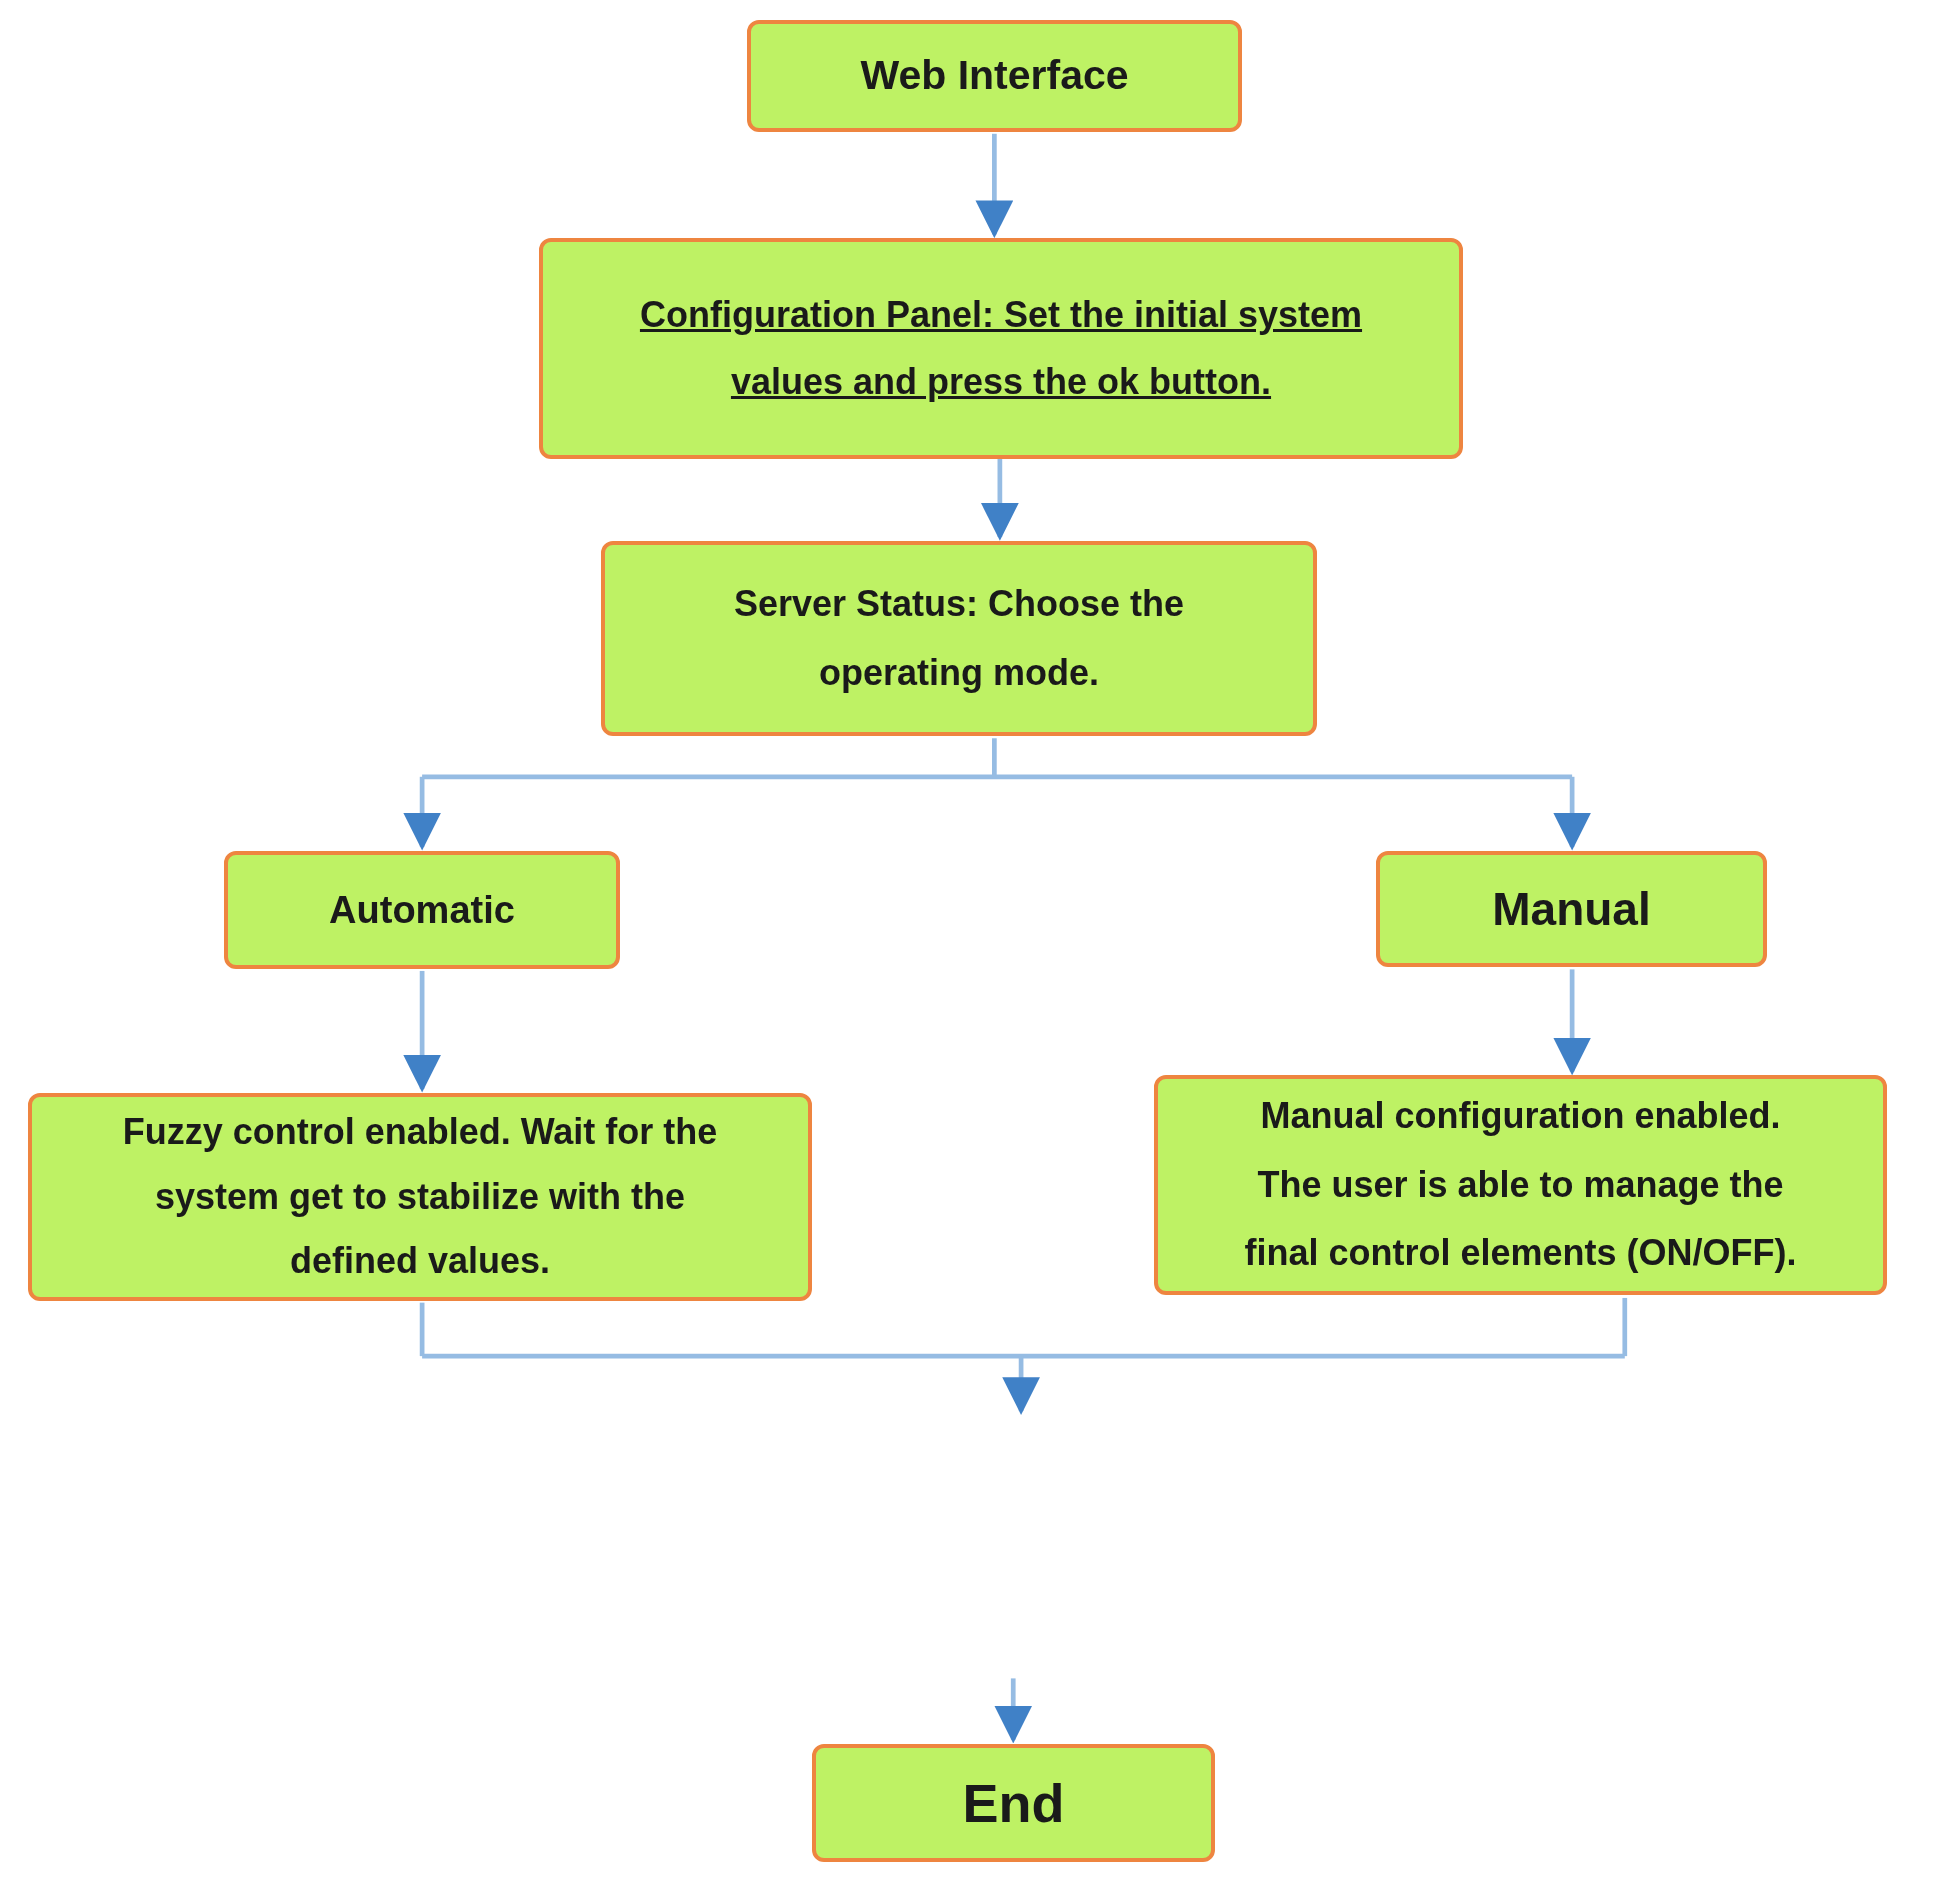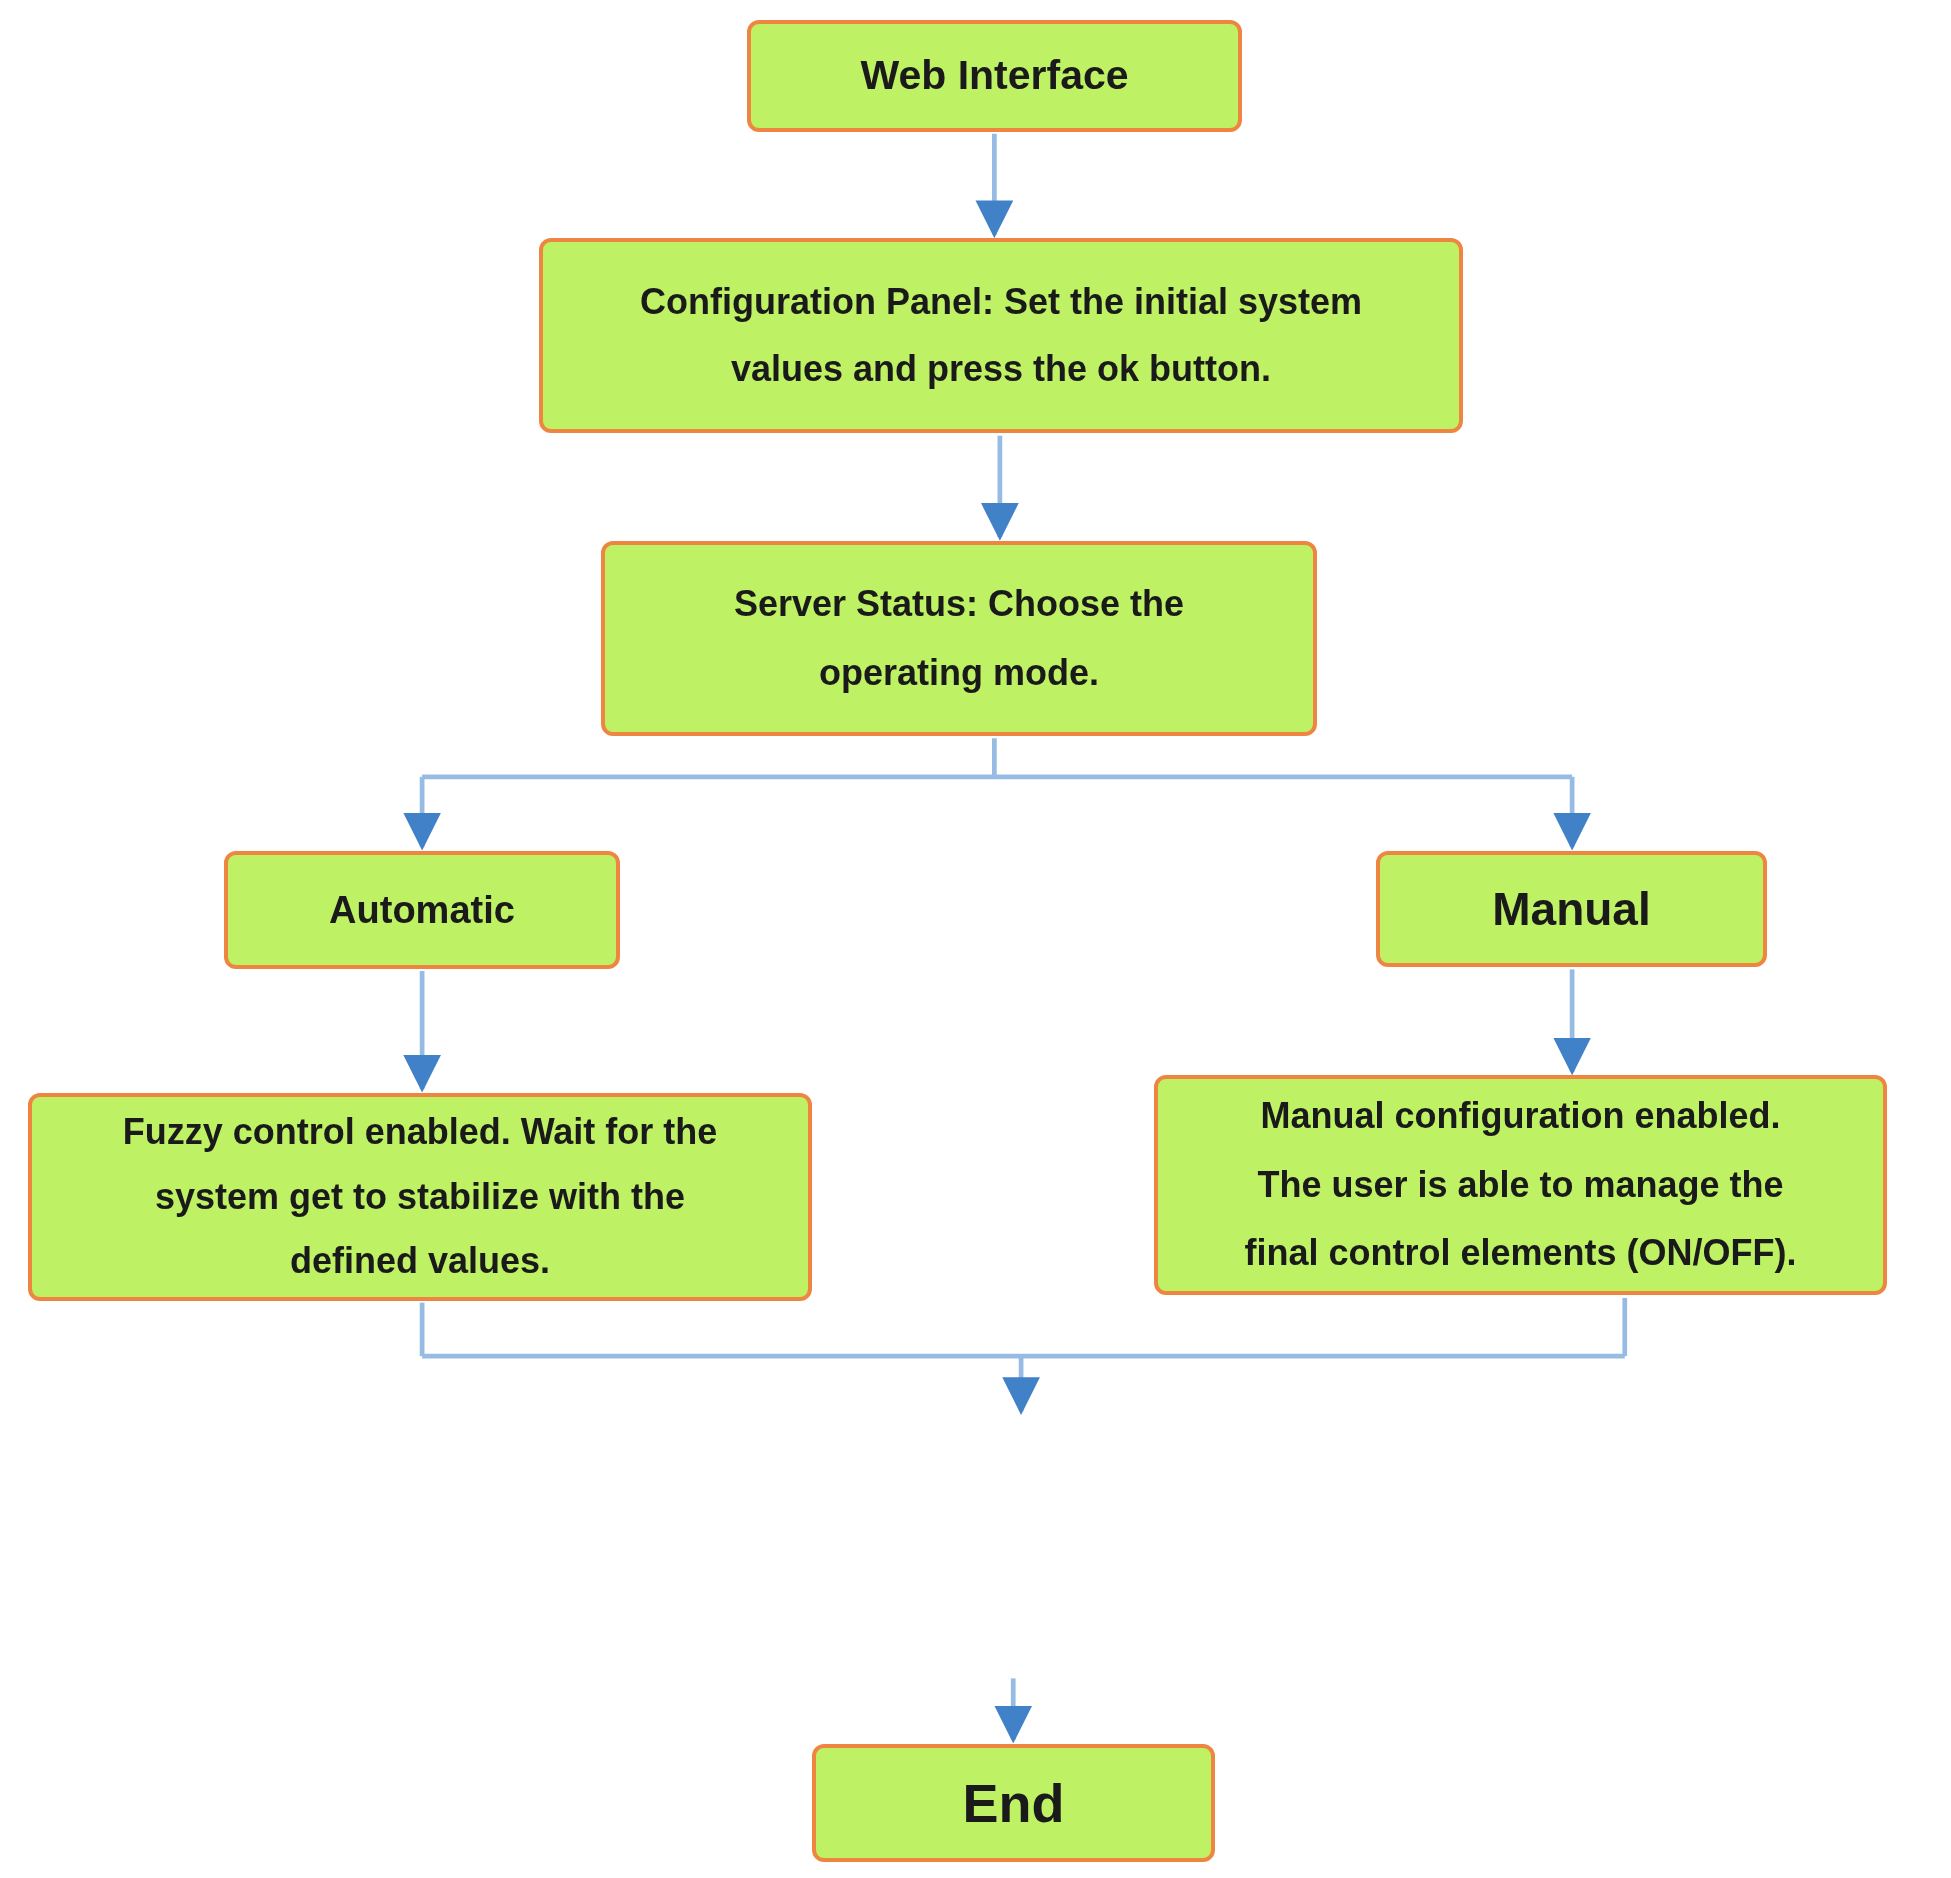--- a/index.html
+++ b/index.html
@@ -24,21 +24,21 @@
     display: flex;
     align-items: center;
     justify-content: center;
     text-align: center;
     font-weight: bold;
     color: #1a1a1a;
     white-space: pre-line;
     z-index: 2;
   }
   .node-web        { left: 747px;  top: 19.7px;   width: 495px;  height: 112px;  font-size: 41px; }
-  .node-config     { left: 539px;  top: 238px;  width: 924px; height: 195px;  font-size: 36px; line-height: 1.85; }
+  .node-config     { left: 539px;  top: 238px;  width: 924px; height: 221px;  font-size: 36px; line-height: 1.85; text-decoration: underline; }
   .node-server     { left: 601px;  top: 541px;  width: 716px;  height: 195px;  font-size: 36px; line-height: 1.9; }
   .node-automatic  { left: 224px;  top: 851px; width: 396px;  height: 118px;  font-size: 38px; text-align: right; }
   .node-manual     { left: 1376px; top: 851px; width: 391px;  height: 116px;  font-size: 46px; }
   .node-fuzzy      { left: 28px;   top: 1093px; width: 784px;  height: 208px;  font-size: 36px; line-height: 1.8; }
   .node-manualcfg  { left: 1154px; top: 1075px; width: 733px;  height: 220px;  font-size: 36px; line-height: 1.9; }
   .node-monitor    { left: 394px;  top: 1415px; width: 1259px; height: 261px;  font-size: 35px; line-height: 2.0; }
   .node-end        { left: 812px; top: 1744px; width: 403px;  height: 118px;  font-size: 54px; }
   #connector-layer {
     position: absolute;
     left: 0;

